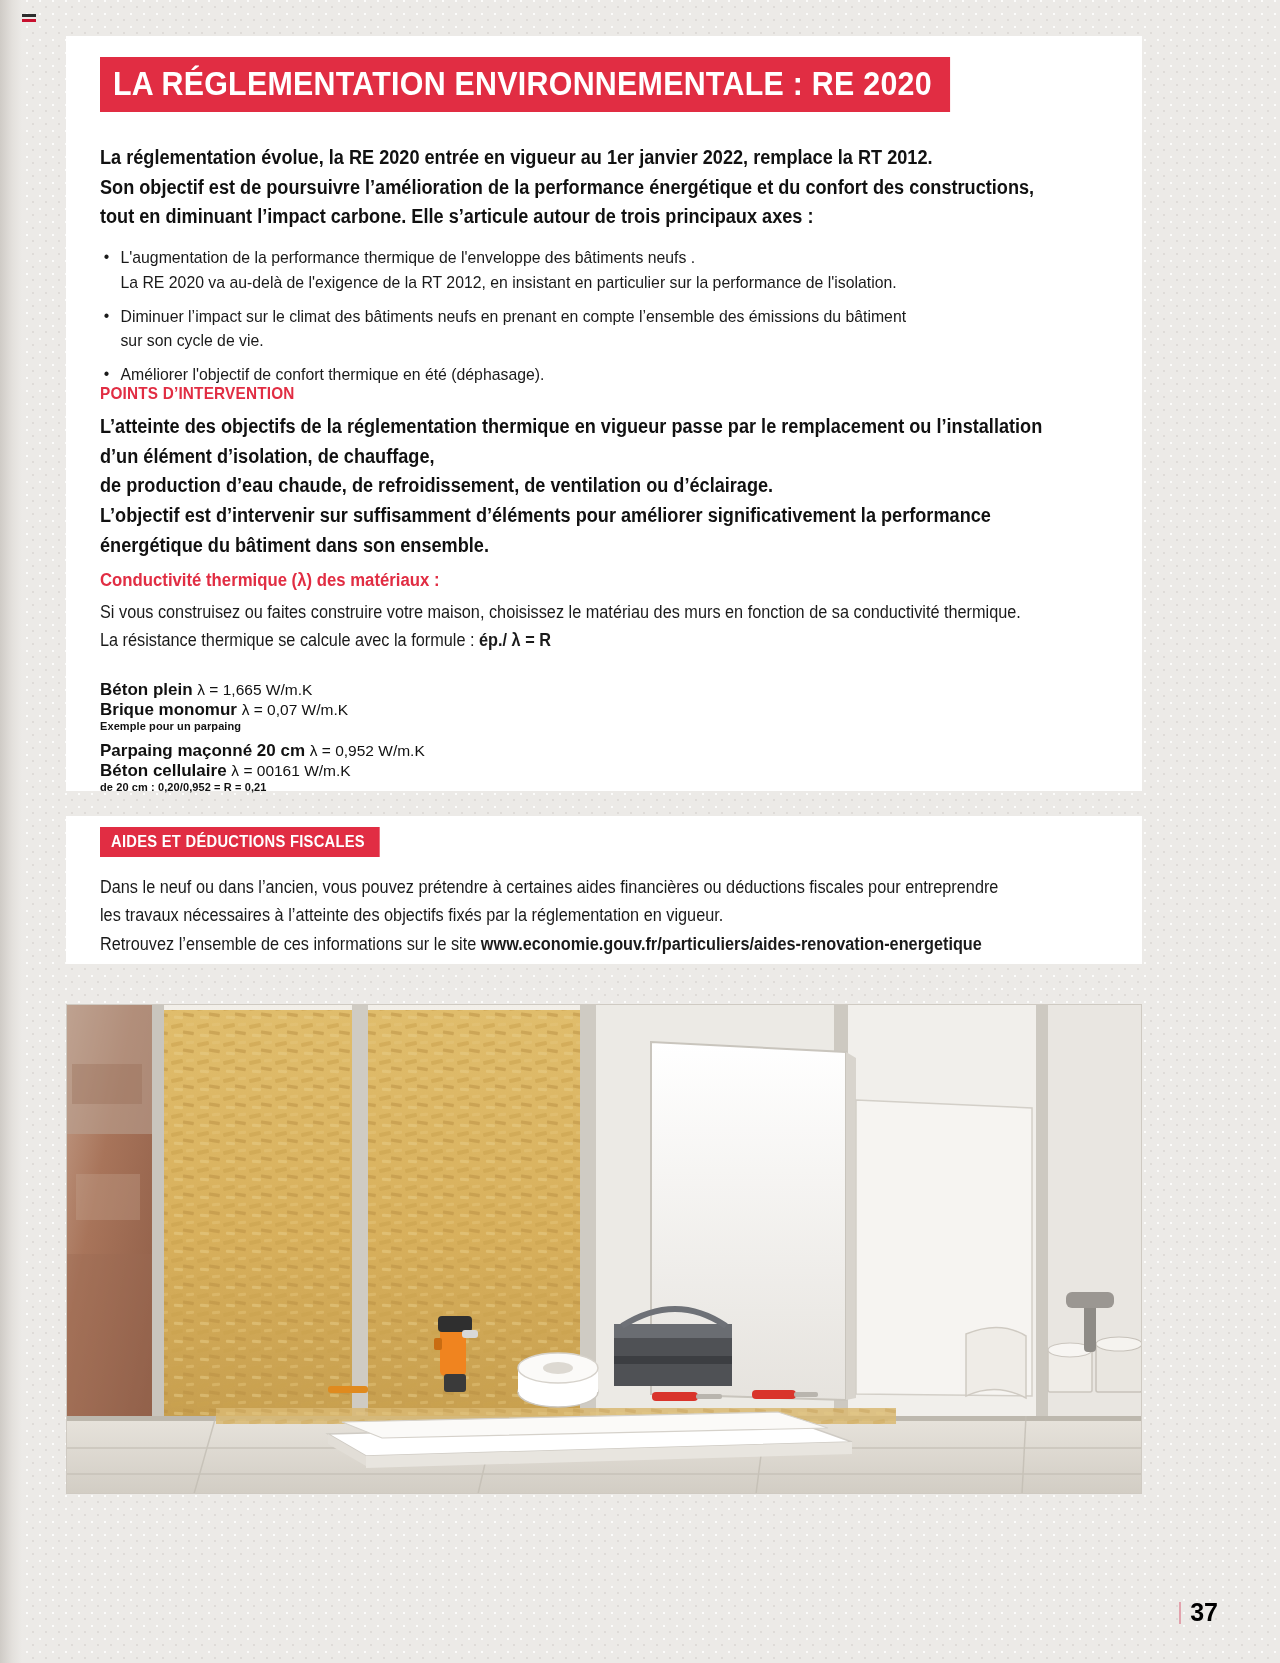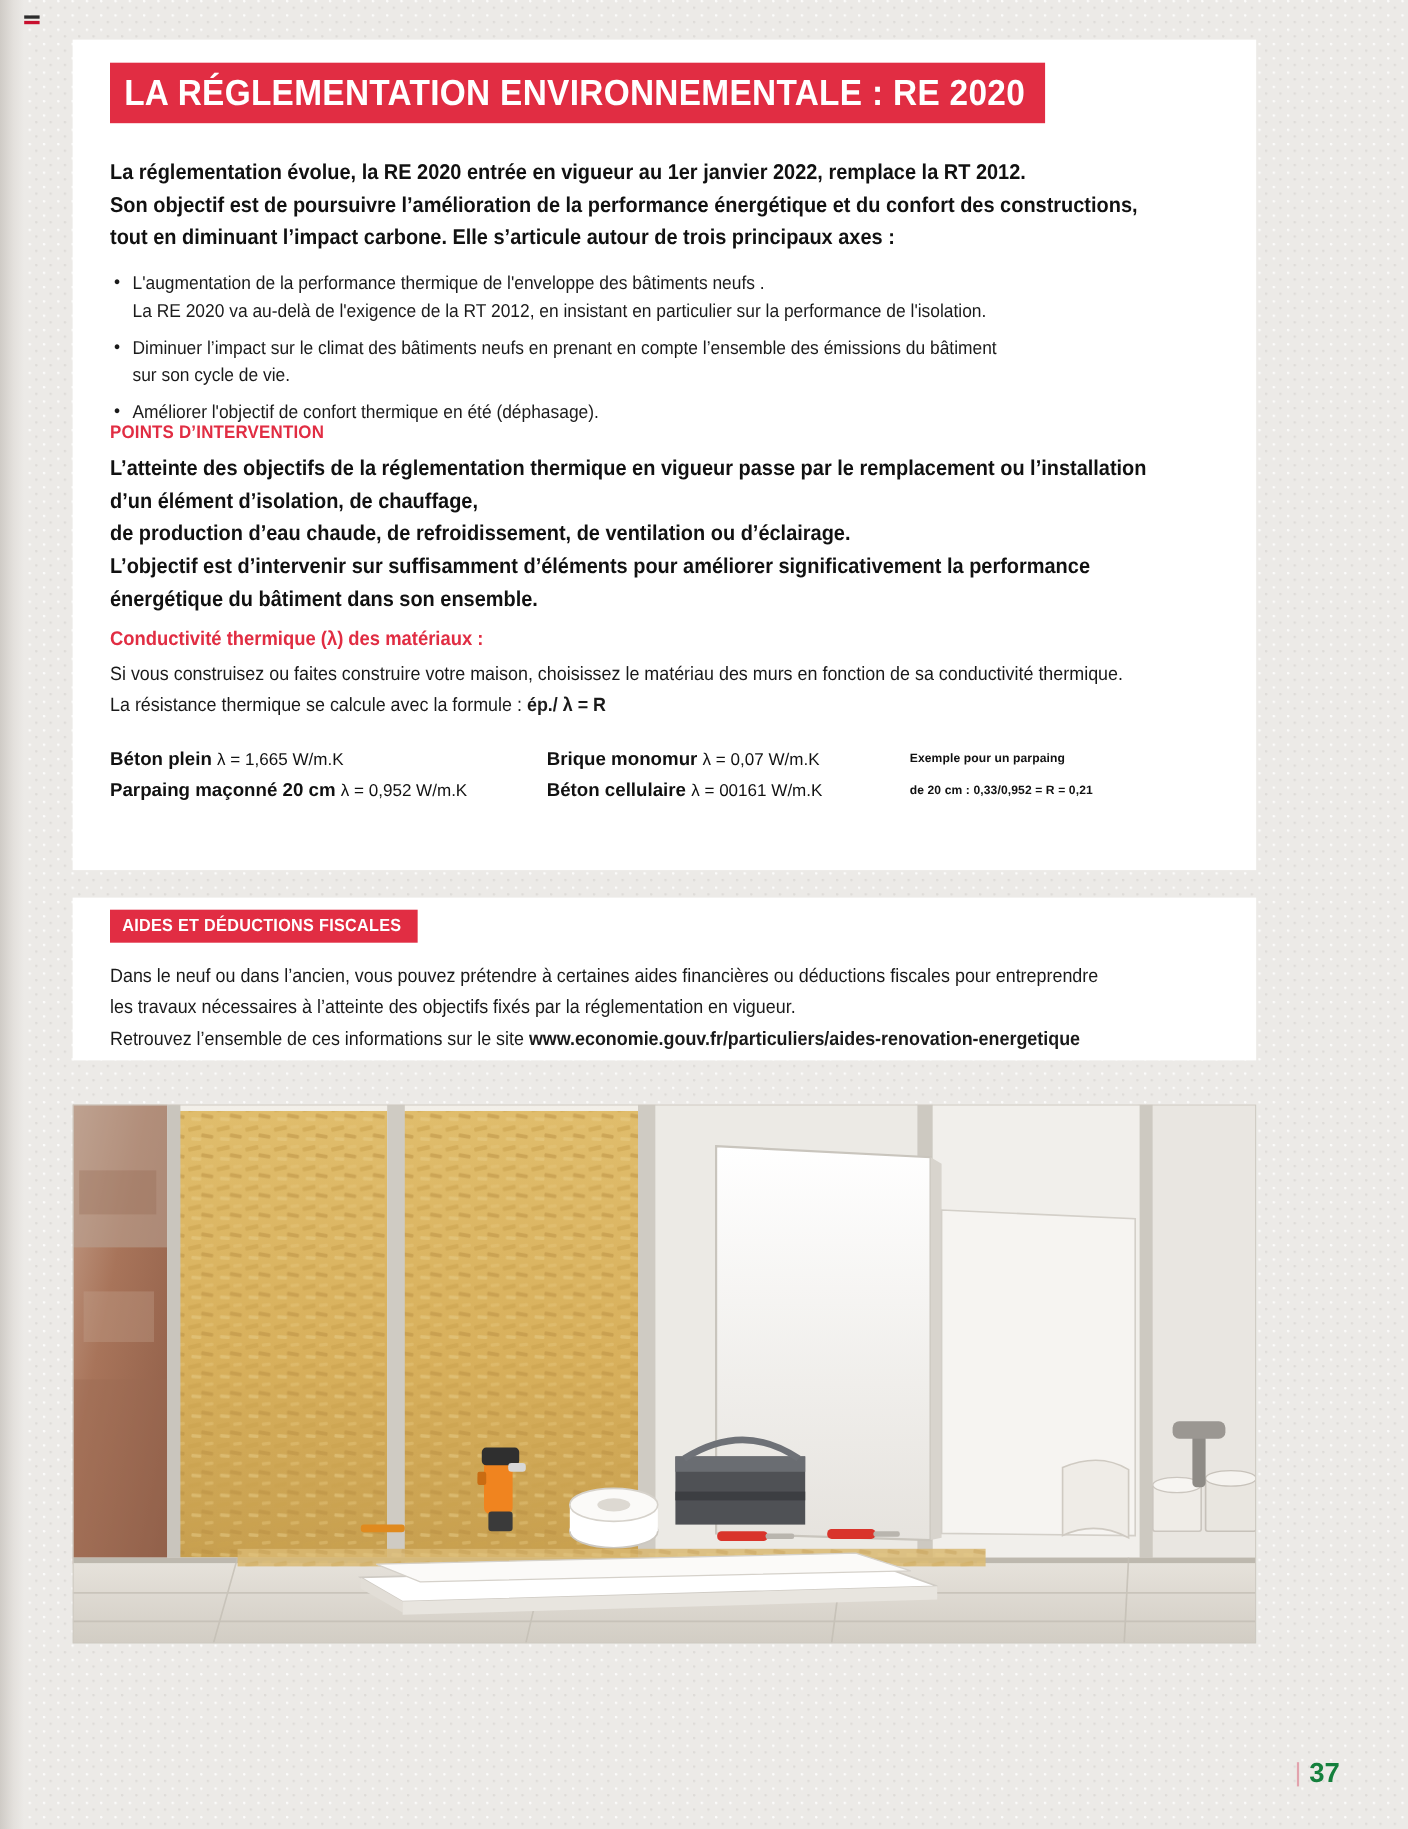--- a/index.html
+++ b/index.html
@@ -94,21 +94,21 @@
   }
   #cond-body div{white-space:nowrap;}
   #cond-body b{font-weight:bold;}
 
   
   #materials{
     position:absolute;left:100px;top:680px;width:1020px;
     font-family:"Liberation Sans", sans-serif;
     font-size:17px;color:#111;
   }
-  #materials .mrow{display:flex;align-items:center;margin-bottom:9px;}
+  #materials .mrow{display:flex;align-items:flex-start;margin-bottom:9px;flex-direction:column;}
   #materials .col1{width:397px;}
   #materials .col2{width:330px;}
   #materials .col3{width:290px;}
   #materials .name{font-weight:bold;}
   #materials .val{font-weight:normal;font-size:15.5px;}
   #materials .ex{font-weight:bold;font-size:11px;letter-spacing:.1px;}
 
   #aides-body{
     position:absolute;left:100px;top:873px;width:1010px;
     font-size:17.5px;line-height:1.62;color:#1a1a1a;
@@ -120,21 +120,21 @@
   #photo{
     position:absolute;left:66px;top:1004px;width:1076px;height:490px;
     overflow:hidden;background:#d8d4cd;
   }
 
   #pg-footer{
     position:absolute;right:62px;bottom:36px;
     display:flex;align-items:center;gap:9px;
   }
   #pg-footer .bar{width:2px;height:22px;background:#e2a3ad;display:block;}
-  #pg-footer .num{color:#15803d;font-weight:bold;font-size:25px;}
+  #pg-footer .num{color:#000000;font-weight:bold;font-size:25px;}
 </style>
 </head>
 <body>
 
 <div class="page-texture"></div>
 <div class="edge-left"></div>
 <div class="corner-mark">
     <i></i>
     <i></i>
   </div>
@@ -199,21 +199,21 @@
   </div>
   <div class="mrow">
     <div class="col1">
       <span class="name">Parpaing maçonné 20 cm</span>
       <span class="val">λ = 0,952 W/m.K</span>
     </div>
     <div class="col2">
       <span class="name">Béton cellulaire</span>
       <span class="val">λ = 00161 W/m.K</span>
     </div>
-    <div class="col3 ex">de 20 cm : 0,33/0,952 = R = 0,21</div>
+    <div class="col3 ex">de 20 cm : 0,20/0,952 = R = 0,21</div>
   </div>
 </div>
 
 <div class="card" id="card-aides"></div>
 
 <div class="banner cond" id="aides-banner">AIDES ET DÉDUCTIONS FISCALES</div>
 
 <div class="cond" id="aides-body">
   <div>Dans le neuf ou dans l’ancien, vous pouvez prétendre à certaines aides financières ou déductions fiscales pour entreprendre</div>
   <div>les travaux nécessaires à l’atteinte des objectifs fixés par la réglementation en vigueur.</div>

